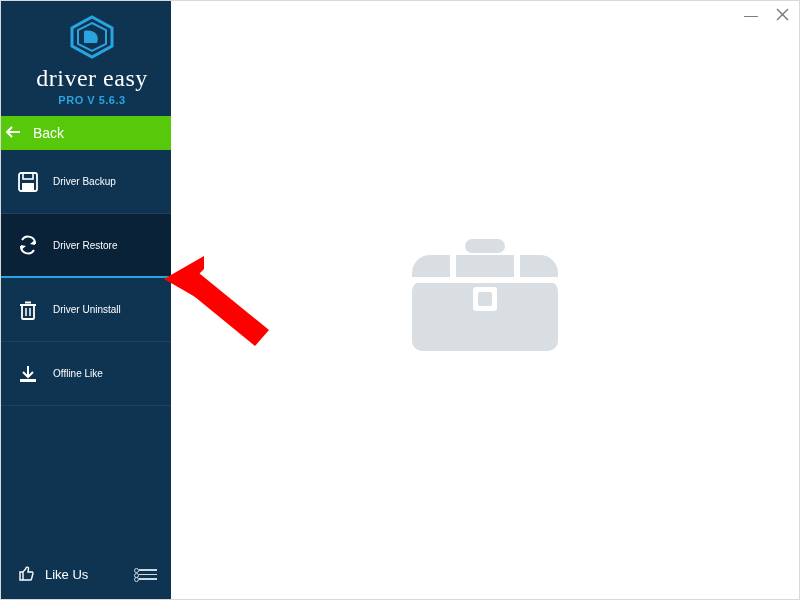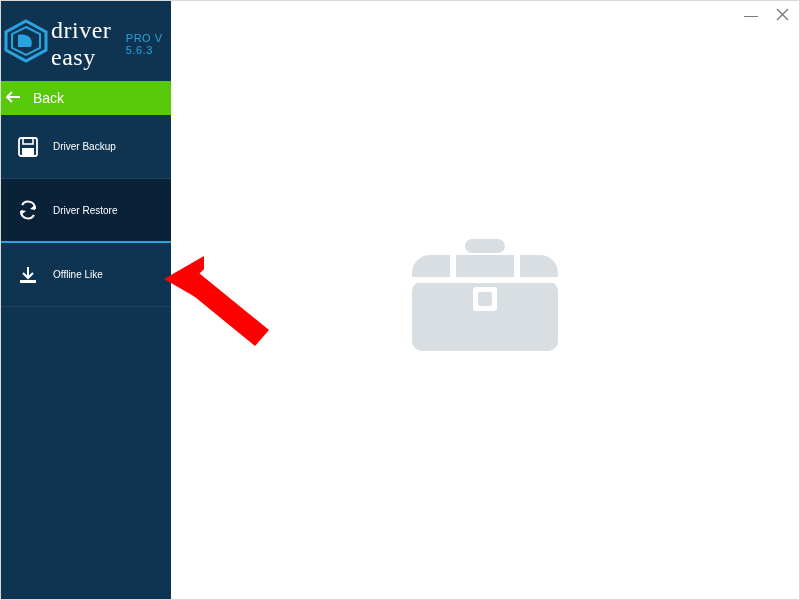--- a/index.html
+++ b/index.html
@@ -27,35 +27,35 @@
     width: 170px;
     height: 100%;
     background: #0f3452;
     display: flex;
     flex-direction: column;
     color: #ffffff;
     position: relative;
   }
   .brand {
     display: flex;
-    flex-direction: row;
-    align-items: center;
-    padding: 14px 0 10px 0;
+    flex-direction: column;
+    align-items: center;
+    padding: 14px 0 10px 12px;
   }
   .brand-name {
     font-family: "Segoe Script", "Brush Script MT", cursive;
     font-size: 24px;
     color: #ffffff;
     margin-top: 2px;
     letter-spacing: 0.5px;
   }
   .brand-version {
     font-size: 11px;
     color: #2aa4e0;
-    font-weight: 400;
+    font-weight: 700;
     margin-top: 2px;
     letter-spacing: 0.5px;
   }
 
   .back-bar {
     background: #57c80a;
     height: 34px;
     display: flex;
     align-items: center;
     padding-left: 4px;
@@ -176,34 +176,61 @@
           <svg width="20" height="20" viewBox="0 0 20 20">
               <path d="M4 5 A7 7 0 0 1 17 9" fill="none" stroke="#fff" stroke-width="2"></path>
               <polygon points="17,5 17,10 12,9" fill="#fff"></polygon>
               <path d="M16 15 A7 7 0 0 1 3 11" fill="none" stroke="#fff" stroke-width="2"></path>
               <polygon points="3,15 3,10 8,11" fill="#fff"></polygon>
             </svg>
         </span>
         <span>Driver Restore</span>
       </div>
 
+      <div class="menu-item">
+        <span class="menu-icon">
+          <svg width="20" height="20" viewBox="0 0 20 20">
+              <rect x="4" y="5" width="12" height="14" rx="1" fill="none" stroke="#fff" stroke-width="1.8"></rect>
+              <line x1="2" y1="5" x2="18" y2="5" stroke="#fff" stroke-width="2"></line>
+              <line x1="7" y1="2.5" x2="13" y2="2.5" stroke="#fff" stroke-width="2"></line>
+              <line x1="8" y1="8" x2="8" y2="16" stroke="#fff" stroke-width="1.5"></line>
+              <line x1="12" y1="8" x2="12" y2="16" stroke="#fff" stroke-width="1.5"></line>
+            </svg>
+        </span>
+        <span>Driver Uninstall</span>
+      </div>
 
       <div class="menu-item">
         <span class="menu-icon">
           <svg width="20" height="20" viewBox="0 0 20 20">
               <line x1="10" y1="2" x2="10" y2="12" stroke="#fff" stroke-width="2"></line>
               <polyline points="5,8 10,13 15,8" fill="none" stroke="#fff" stroke-width="2"></polyline>
               <rect x="2" y="15" width="16" height="3" fill="#fff"></rect>
             </svg>
         </span>
         <span>Offline Like</span>
       </div>
 
     </div>
 
+    <div class="footer">
+      <div class="footer-left">
+        <span>
+          <svg width="18" height="18" viewBox="0 0 18 18">
+              <path d="M3 8 h3 v8 h-3z M6 8 c0-1 2-1 3-4 c0.5-1.5 3-1 2.5 1 l-0.5 3 h4 c1 0 1 1 0.8 2 l-1.3 5 c-0.2 1 -1 1 -1.5 1 H6 z" fill="none" stroke="#fff" stroke-width="1.4"></path>
+            </svg>
+        </span>
+        <span>Like Us</span>
+      </div>
+      <div class="hamburger">
+        <span></span>
+          <span></span>
+          <span></span>
+      </div>
+    </div>
 
   </div>
 
   <div class="main">
     <span class="placeholder">
       <svg width="150" height="130" viewBox="0 0 150 130">
         <g fill="#d8dde1">
           <rect x="55" y="6" width="40" height="14" rx="7"></rect>
           <path d="M20 22 h110 a18 18 0 0 1 18 18 v4 h-146 v-4 a18 18 0 0 1 18 -18 z"></path>
           <rect x="2" y="48" width="146" height="70" rx="10"></rect>

